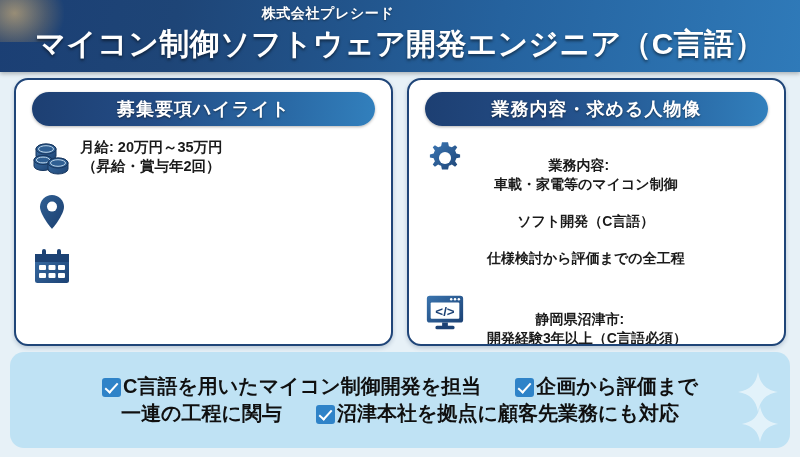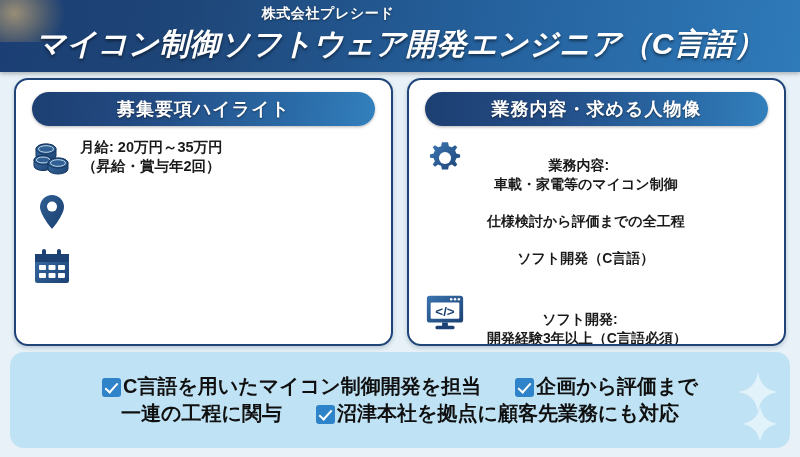--- a/index.html
+++ b/index.html
@@ -48,21 +48,20 @@
     position: absolute;
     left: 0; top: 24px;
     width: 800px;
     text-align: center;
     color: #ffffff;
     font-size: 30px;
     font-weight: bold;
     letter-spacing: .3px;
     text-shadow: 0 2px 3px rgba(0,0,0,.5);
     white-space: nowrap;
-    font-style: italic;
   }
 
   
   #cards {
     position: absolute;
     left: 0; top: 78px;
     width: 800px;
     height: 268px;
     display: flex;
     gap: 14px;
@@ -277,22 +276,22 @@
               <stop offset="100%" stop-color="#1d4476"></stop>
             </linearGradient>
           </defs>
           <path fill="url(#gGear)" d="M20 3.5 l3.2 0 0.9 4.0 a12.8 12.8 0 0 1 3.1 1.3 l3.4-2.3 2.3 2.3 -2.3 3.4 a12.8 12.8 0 0 1 1.3 3.1 l4.0 0.9 0 3.2 -4.0 0.9 a12.8 12.8 0 0 1 -1.3 3.1 l2.3 3.4 -2.3 2.3 -3.4-2.3 a12.8 12.8 0 0 1 -3.1 1.3 l-0.9 4.0 -3.2 0 -3.2 0 -0.9-4.0 a12.8 12.8 0 0 1 -3.1-1.3 l-3.4 2.3 -2.3-2.3 2.3-3.4 a12.8 12.8 0 0 1 -1.3-3.1 l-4.0-0.9 0-3.2 4.0-0.9 a12.8 12.8 0 0 1 1.3-3.1 l-2.3-3.4 2.3-2.3 3.4 2.3 a12.8 12.8 0 0 1 3.1-1.3 l0.9-4.0 z"></path>
           <circle cx="20" cy="20" r="6.4" fill="#ffffff"></circle>
         </svg>
       </div>
       <div class="txt">
         <span>業務内容:</span>
         <span class="indent">車載・家電等のマイコン制御</span>
+        <span class="indent">ソフト開発（C言語）</span>
         <span class="indent">仕様検討から評価までの全工程</span>
-        <span class="indent">ソフト開発（C言語）</span>
       </div>
     </div>
 
     <div class="row">
       <div class="ico">
         <svg width="42" height="40" viewBox="0 0 44 40">
           <defs>
             <linearGradient id="gMon" x1="0" y1="0" x2="1" y2="1">
               <stop offset="0%" stop-color="#3a74ae"></stop>
               <stop offset="100%" stop-color="#1c4275"></stop>
@@ -304,21 +303,21 @@
             <circle cx="28.5" cy="6.6" r="1.3"></circle>
             <circle cx="32.5" cy="6.6" r="1.3"></circle>
             <circle cx="36.5" cy="6.6" r="1.3"></circle>
           </g>
           <text x="22" y="24" font-family="'Liberation Sans', sans-serif" font-size="14" font-weight="bold" fill="#1c4275" text-anchor="middle">&lt;/&gt;</text>
           <rect x="19" y="31" width="6" height="4" fill="#1c4275"></rect>
           <rect x="12" y="34.5" width="20" height="3.5" rx="1.6" fill="#1c4275"></rect>
         </svg>
       </div>
       <div class="txt">
-        <span>ソフト開発:</span>
+        <span>静岡県沼津市:</span>
         <span class="indent">開発経験3年以上（C言語必須）</span>
         
       </div>
     </div>
   </div>
 </div>
 
 <div id="banner">
   <div class="sparkle" style="left:726px; top:18px;">
     <svg width="44" height="44" viewBox="0 0 44 44">

